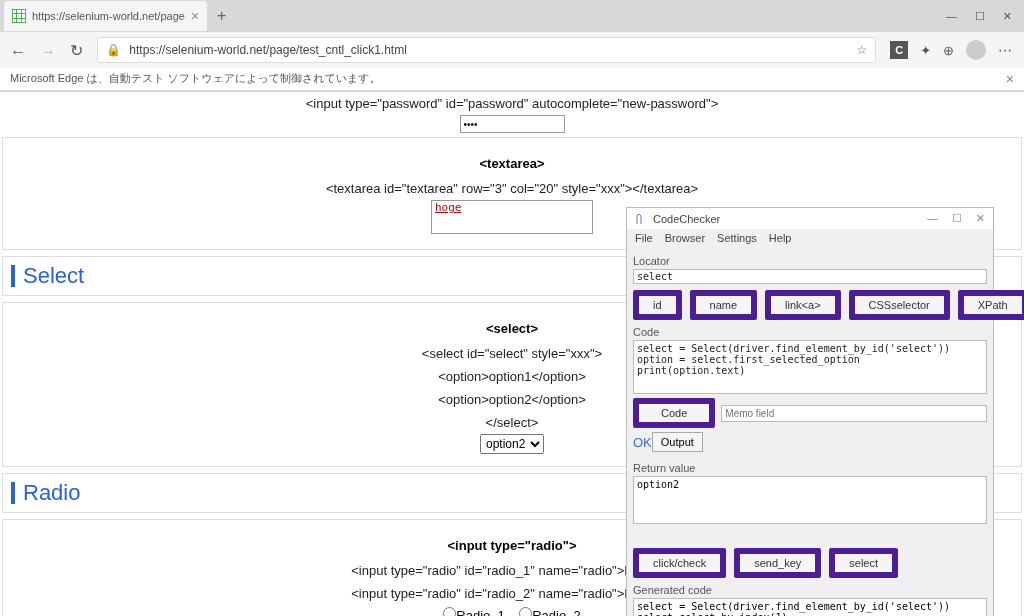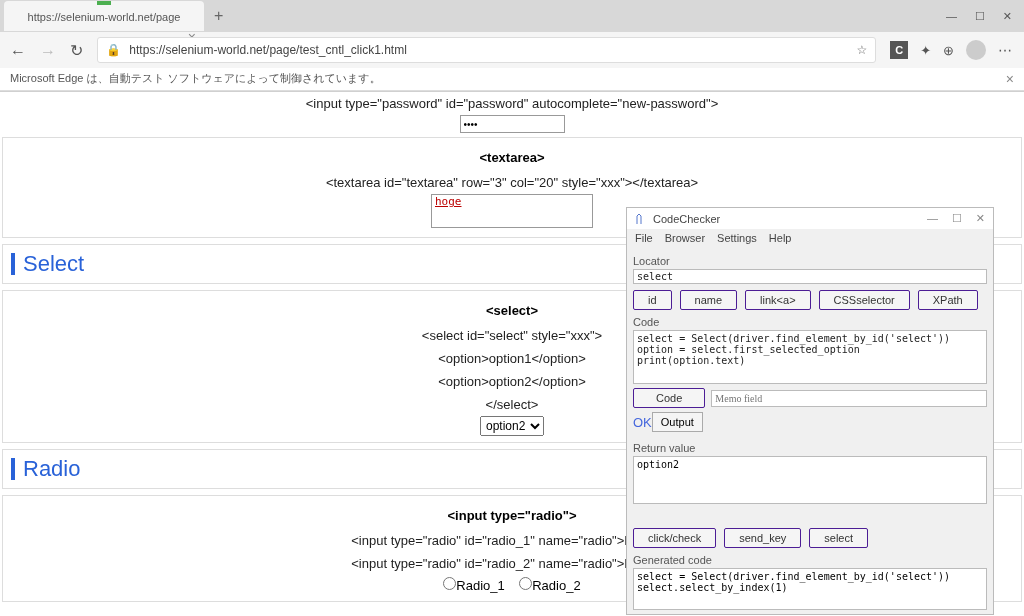--- a/index.html
+++ b/index.html
@@ -1,21 +1,21 @@
 <!DOCTYPE html>
 <html><head>
   <meta charset="utf-8">
   <style>
     * { margin: 0; padding: 0; box-sizing: border-box; }
     body { font-family: Arial, sans-serif; font-size: 13px; background: #f5f5f5; overflow: hidden; width: 1024px; height: 616px; position: relative; }
     
     
     .browser-chrome { background: #e8e8e8; border-bottom: 1px solid #d0d0d0; }
     .tab-bar { display: flex; align-items: center; height: 32px; background: #d8d8d8; }
-    .tab { display: flex; align-items: center; background: #f5f5f5; height: 30px; padding: 0 8px; margin-left: 4px; border-radius: 4px 4px 0 0; font-size: 11px; color: #555; gap: 6px; min-width: 200px; flex-direction: column; }
+    .tab { display: flex; align-items: center; background: #f5f5f5; height: 30px; padding: 0 8px; margin-left: 4px; border-radius: 4px 4px 0 0; font-size: 11px; color: #555; gap: 6px; min-width: 200px; }
     .tab-favicon { width: 14px; height: 14px; background: #4caf50; display: grid; grid-template-columns: repeat(3, 1fr); grid-template-rows: repeat(3, 1fr); gap: 1px; padding: 1px; }
     .tab-favicon span { background: #fff; }
     .tab-close { margin-left: auto; color: #888; font-size: 14px; }
     .new-tab { color: #666; font-size: 16px; padding: 0 10px; }
     .window-controls { margin-left: auto; display: flex; gap: 18px; padding-right: 12px; color: #555; }
     .wc { font-size: 11px; }
     
     .addr-bar { display: flex; align-items: center; height: 36px; padding: 0 10px; gap: 14px; background: #f5f5f5; }
     .nav-btn { color: #555; font-size: 16px; }
     .nav-btn.disabled { color: #bbb; }
@@ -33,39 +33,39 @@
     
     .page { background: #fff; height: calc(616px - 32px - 36px - 22px); overflow: hidden; position: relative; }
     .content-center { text-align: center; }
     .code-line { font-family: Arial; color: #222; padding: 4px 0; font-size: 13px; }
     .pw-input { width: 105px; height: 18px; border: 1px solid #999; font-size: 10px; padding: 0 3px; }
     .ta-input { width: 162px; height: 34px; border: 1px solid #999; font-size: 11px; color: #b00; text-decoration: underline; padding: 0 3px; resize: none; }
     .section-title-row { display: flex; align-items: center; border: 1px solid #ddd; padding: 6px 8px; margin: 6px 2px; }
     .section-bar { width: 4px; height: 22px; background: #2962d8; margin-right: 8px; }
     .section-title { color: #2962d8; font-size: 22px; font-weight: 400; }
     .section-sub { font-weight: bold; font-size: 13px; padding: 6px 0; }
-    .section-box { border: 1px solid #ddd; margin: 4px 2px; padding: 6px 0; }
+    .section-box { border: 1px solid #ddd; margin: 4px 2px; padding: 12px 0; }
     .select-el { font-size: 12px; padding: 1px; }
     .radio-row { padding: 2px 0; }
     
     
     .dialog { position: absolute; left: 626px; top: 207px; width: 368px; background: #f0f0f0; border: 1px solid #bbb; font-family: "Segoe UI", Arial; font-size: 11px; }
     .dlg-title { display: flex; align-items: center; padding: 4px 8px; gap: 6px; background: #fff; }
     .dlg-title-icon { width: 12px; height: 12px; color: #5577cc; }
     .dlg-title-text { color: #444; font-size: 11px; }
     .dlg-wc { margin-left: auto; display: flex; gap: 14px; color: #888; font-size: 11px; }
     .dlg-menu { display: flex; gap: 12px; padding: 3px 8px; color: #444; }
     .dlg-body { padding: 4px 6px; }
     .dlg-label { color: #555; font-size: 11px; margin: 4px 0 2px; }
     .dlg-input { width: 100%; border: 1px solid #bbb; background: #fff; font-family: monospace; font-size: 10px; padding: 1px 3px; color: #222; }
     .dlg-btns { display: flex; gap: 8px; margin: 6px 0; }
-    .dlg-btn { border: 1px solid #4c1d95; background: #f5f5f5; padding: 3px 14px; font-size: 11px; color: #333; border-radius: 2px; }
+    .dlg-btn { border: 6px solid #4c1d95; background: #f5f5f5; padding: 3px 14px; font-size: 11px; color: #333; border-radius: 2px; }
     .dlg-code { width: 100%; height: 54px; border: 1px solid #bbb; background: #fff; font-family: monospace; font-size: 10px; padding: 2px 3px; color: #222; white-space: pre; overflow: hidden; }
     .dlg-row { display: flex; gap: 6px; align-items: center; margin: 4px 0; }
-    .memo-input { flex: 1; border: 1px solid #bbb; background: #fff; font-family: Liberation Serif, serif; font-size: 10px; padding: 2px 3px; color: #aaa; }
+    .memo-input { flex: 1; border: 1px solid #bbb; background: #fff; font-family: Liberation Sans, sans-serif; font-size: 10px; padding: 2px 3px; color: #aaa; }
     .ok-row { display: flex; justify-content: flex-start; align-items: center; margin: 4px 0 10px; }
     .ok-text { color: #4466dd; font-size: 13px; }
     .out-btn { border: 1px solid #aaa; background: #f5f5f5; padding: 3px 8px; font-size: 11px; }
     .dlg-ret { width: 100%; height: 48px; border: 1px solid #bbb; background: #fff; font-family: monospace; font-size: 10px; padding: 2px 3px; }
     .dlg-gen { width: 100%; height: 42px; border: 1px solid #bbb; background: #fff; font-family: monospace; font-size: 10px; padding: 2px 3px; white-space: pre; overflow: hidden; }
   </style>
 </head>
 <body>
 
 <div class="browser-chrome">

